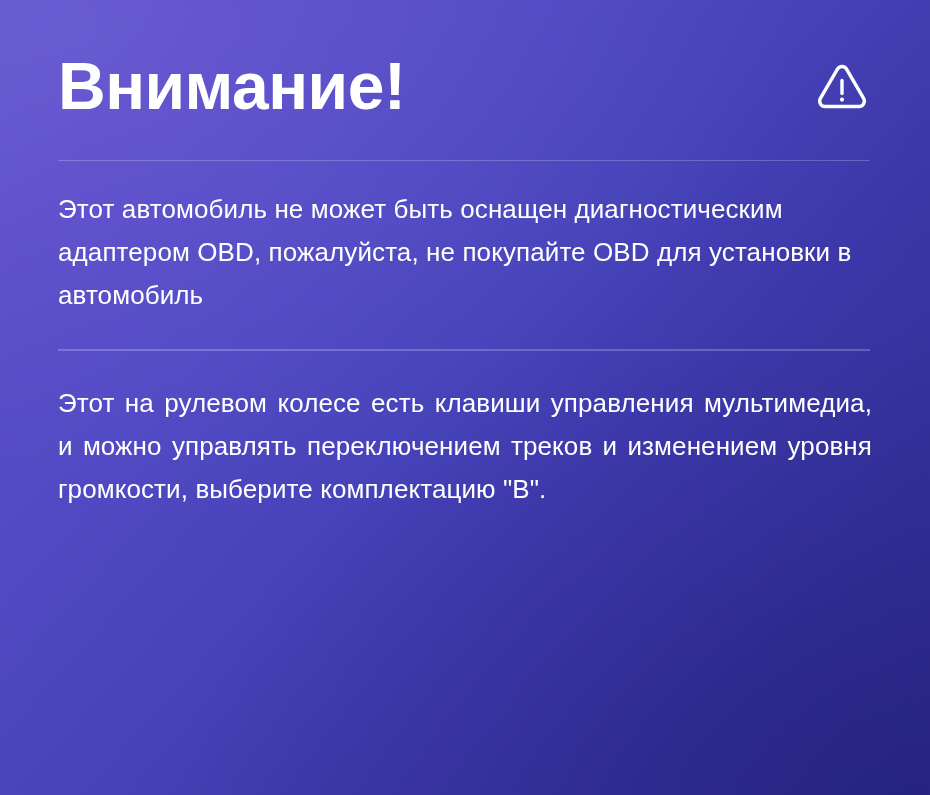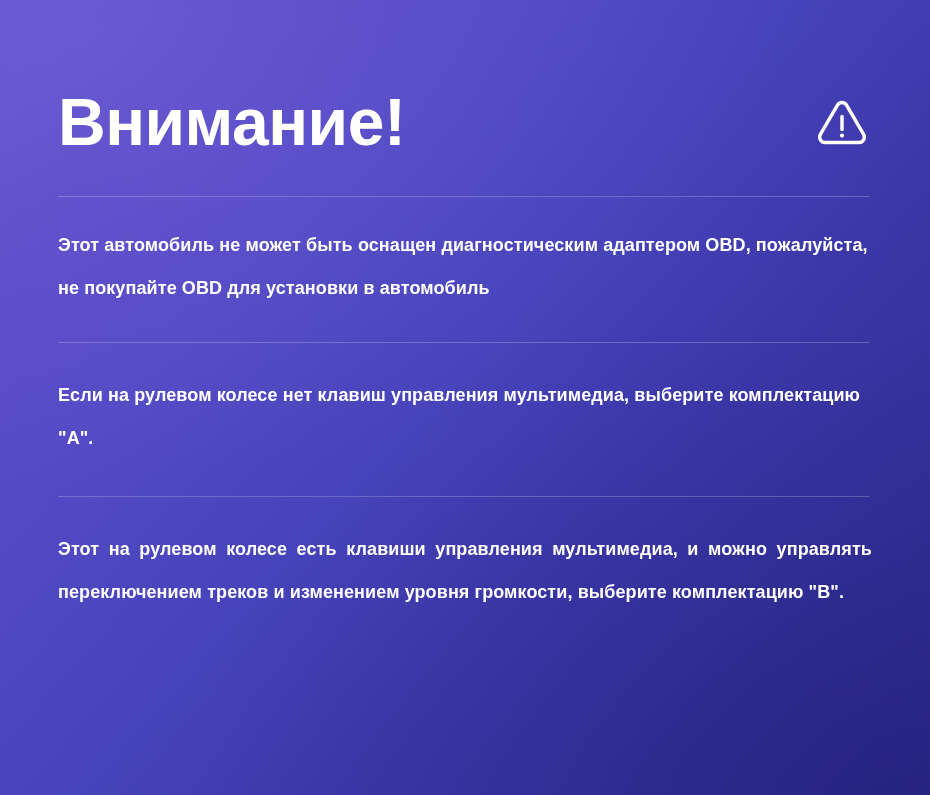--- a/index.html
+++ b/index.html
@@ -56,21 +56,20 @@
   }
 
   
   .notice-header {
     display: flex;
     align-items: center;
     justify-content: space-between;
     height: 160px;
     padding-top: 12px;
     box-sizing: border-box;
-    margin-top: 36px;
   }
 
   .notice-title {
     margin: 0;
     color: #ffffff;
     font-size: 66px;
     font-weight: 700;
     letter-spacing: -0.5px;
     line-height: 1;
     white-space: nowrap;
@@ -90,23 +89,23 @@
     height: 1px;
     width: 812px;
     background: rgba(255, 255, 255, 0.22);
     border: 0;
     margin: 0;
   }
 
   
   .notice-block {
     color: #ffffff;
-    font-size: 18px;
+    font-size: 26px;
     line-height: 43px;
-    font-weight: 700;
+    font-weight: 400;
     width: 814px;
     letter-spacing: 0.1px;
   }
 
   .notice-block p {
     margin: 0;
   }
 
   .block-1 { padding: 27px 0 32px 0; }
   .block-2 { padding: 31px 0 36px 0; }
@@ -145,23 +144,20 @@
     </div>
 
     <hr class="divider">
 
     <div class="notice-block block-1">
       <p>Этот автомобиль не может быть оснащен диагностическим адаптером OBD, пожалуйста, не покупайте OBD для установки в автомобиль</p>
     </div>
 
     <hr class="divider">
 
-    <div class="notice-block block-2">
-      <p>Если на рулевом колесе нет клавиш управления мультимедиа, выберите комплектацию "A".</p>
-    </div>
 
     <hr class="divider">
 
     <div class="notice-block block-3 justified">
       <p>Этот на рулевом колесе есть клавиши управления мультимедиа, и можно управлять переключением треков и изменением уровня громкости, выберите комплектацию "B".</p>
     </div>
 
   </div>
 </div>
 

